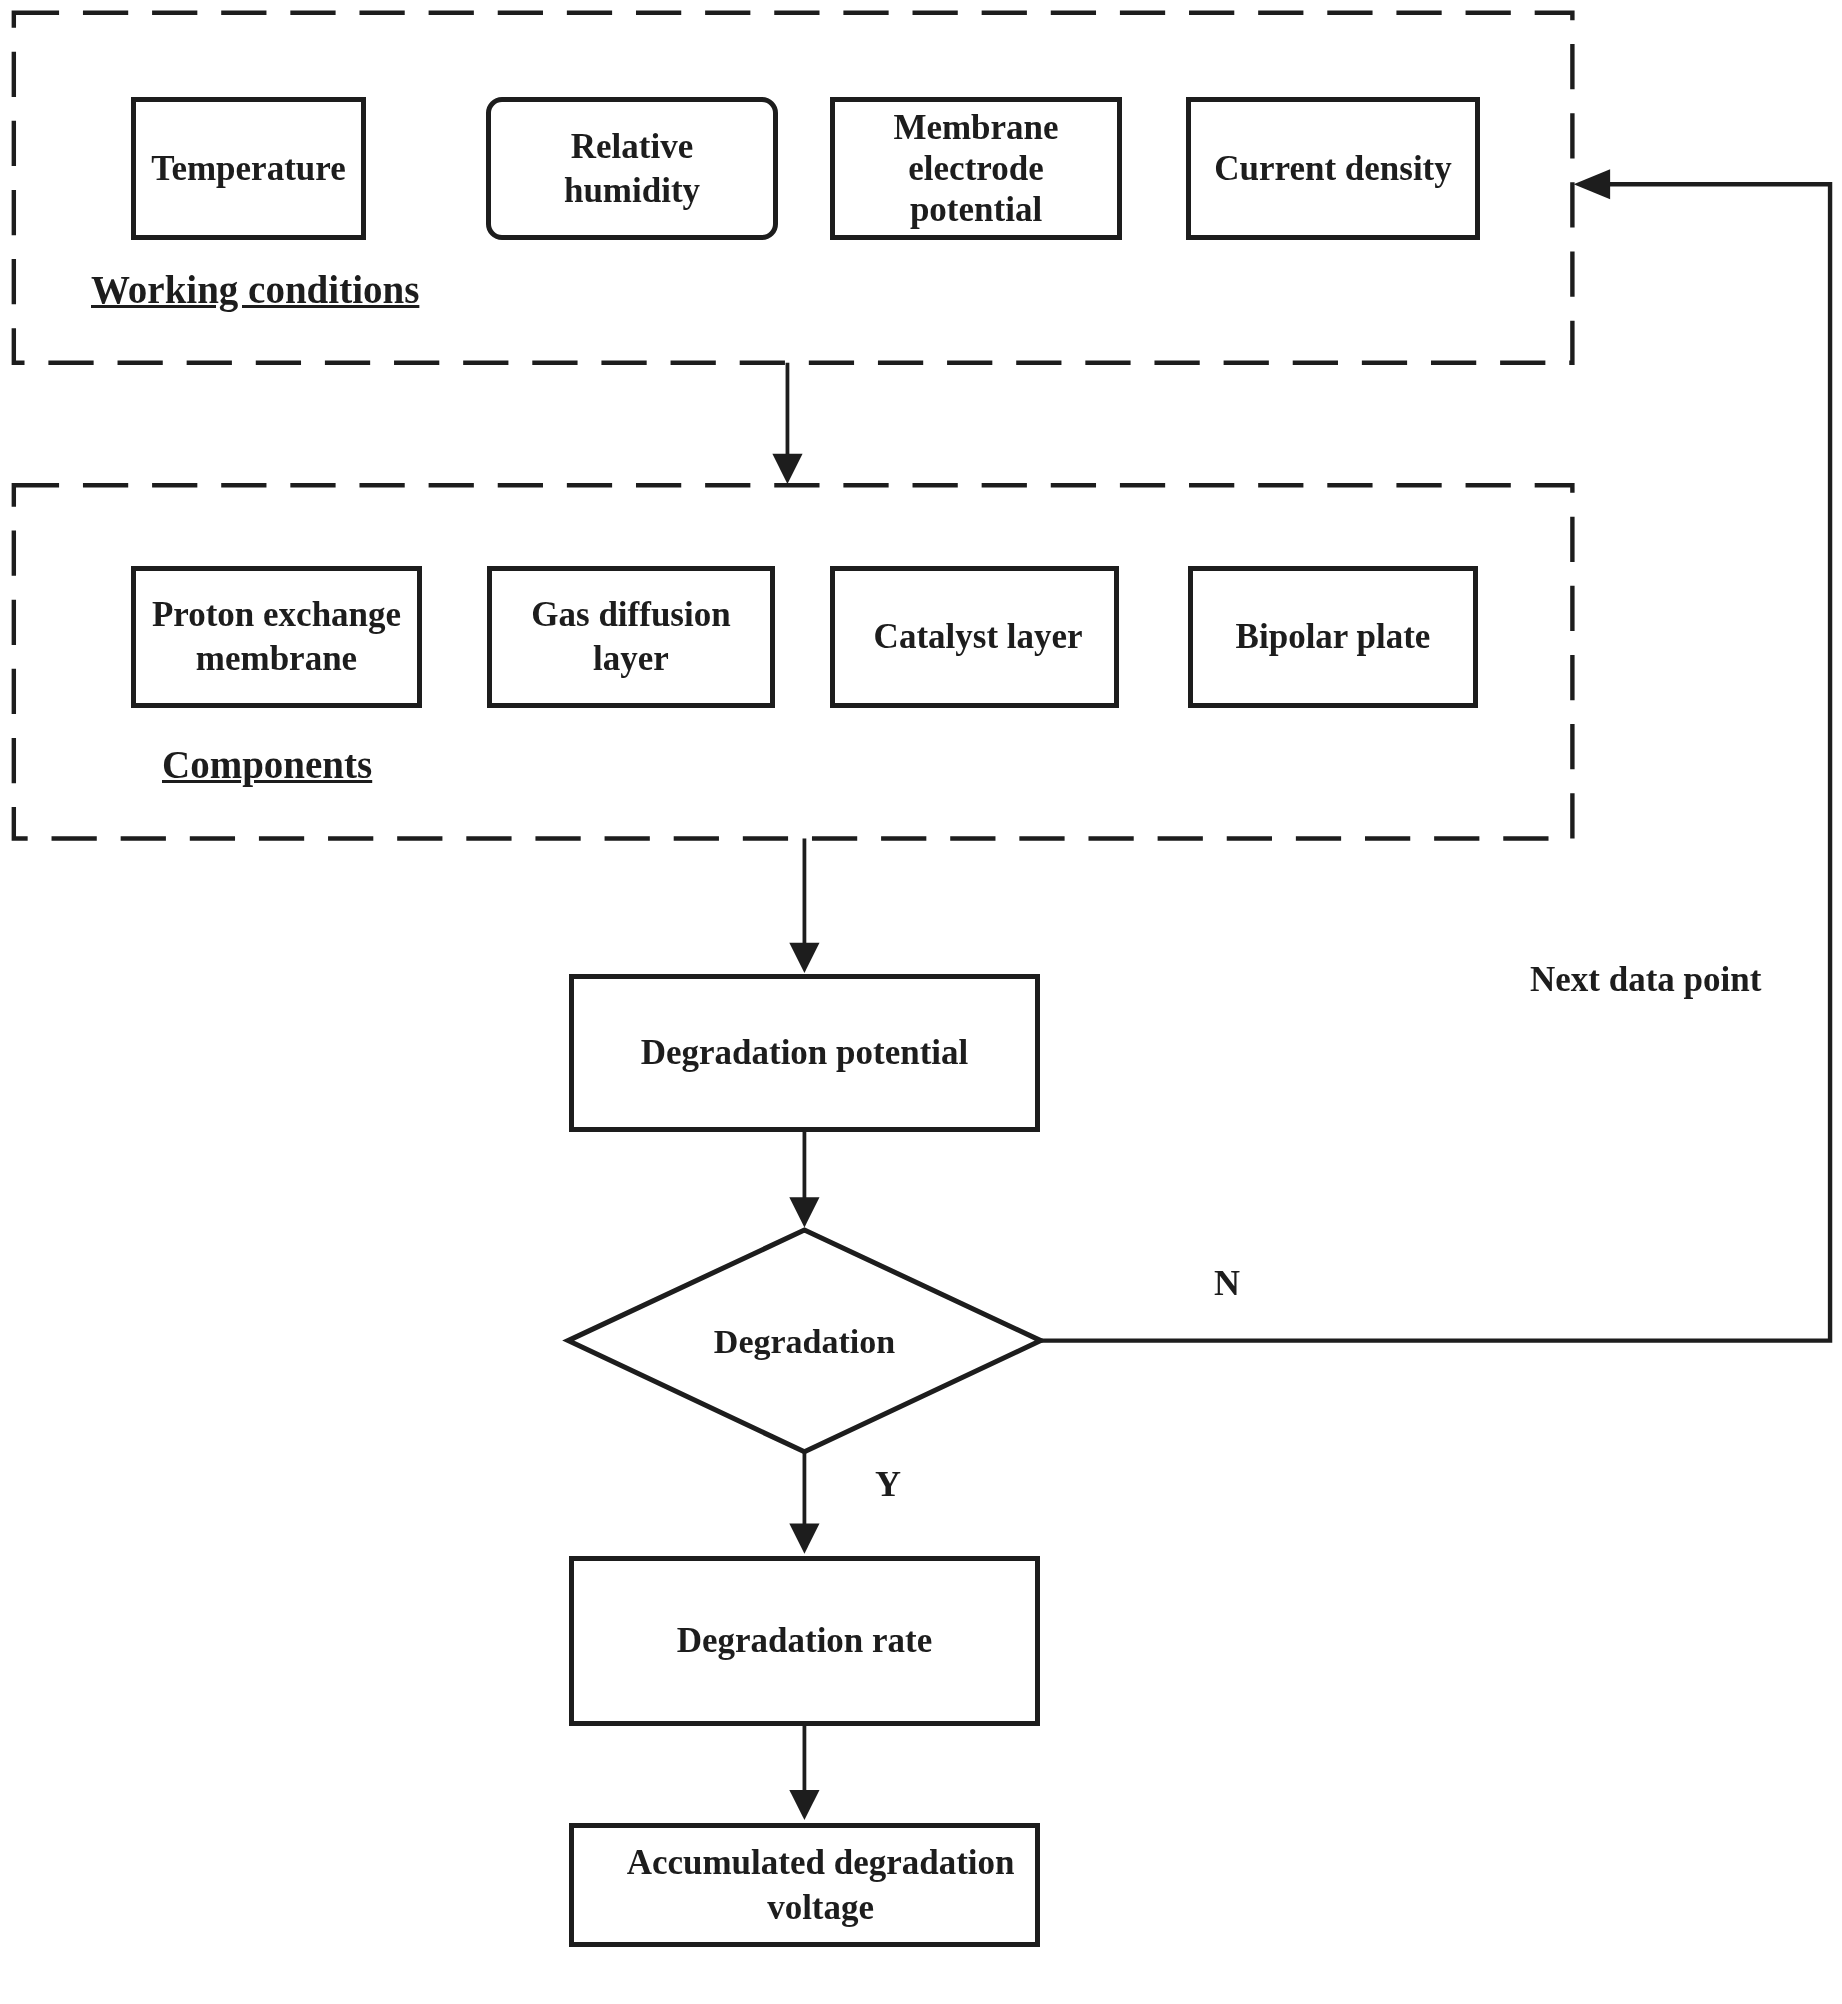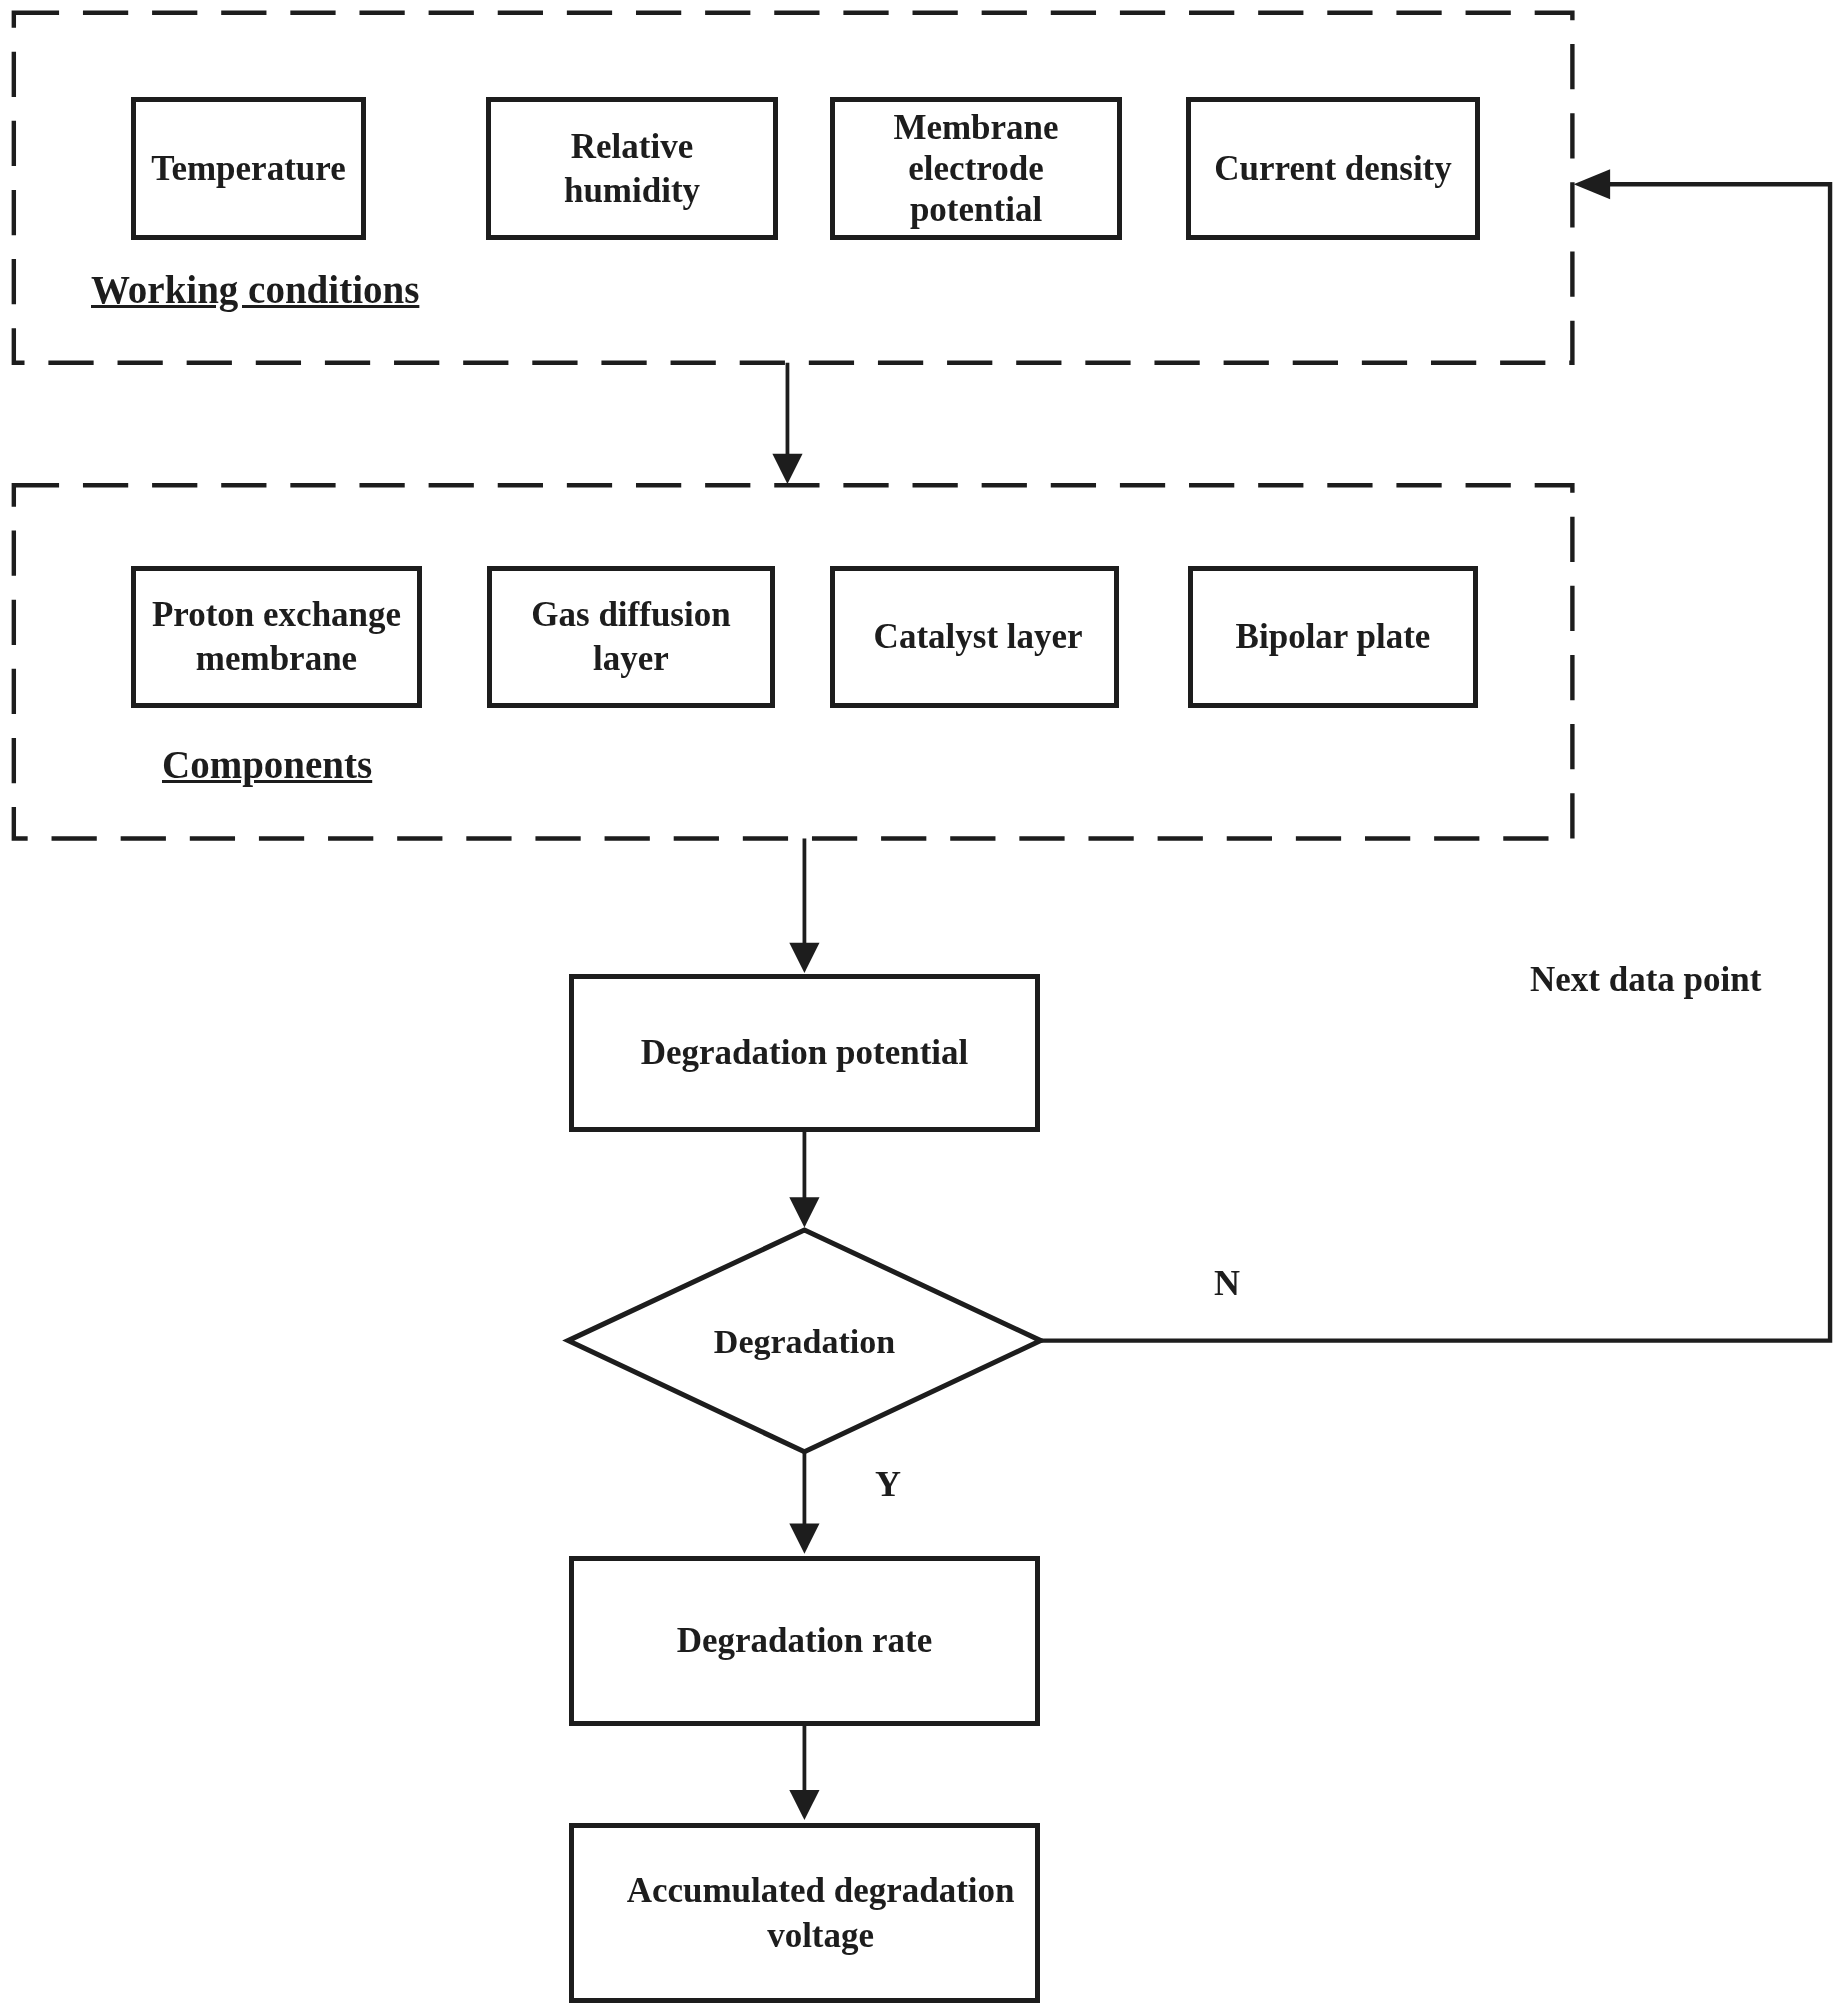--- a/index.html
+++ b/index.html
@@ -80,21 +80,21 @@
     <line x1="1280" y1="2746" x2="1280" y2="2856" stroke="#1d1d1d" stroke-width="6"></line>
     <polygon points="1280,2896 1256,2848 1304,2848" fill="#1d1d1d"></polygon>
 
     <polyline points="1656,2133 2912,2133 2912,293 2556,293" fill="none" stroke="#1d1d1d" stroke-width="7"></polyline>
     <polygon points="2504,293 2562,269 2562,317" fill="#1d1d1d"></polygon>
   </svg>
 
   <div class="node" style="left:131px;top:97px;width:235px;height:143px;">
     <span>Temperature</span>
   </div>
-  <div class="node" style="left:486px;top:97px;width:292px;height:143px;">
+  <div class="node" style="left:486px;top:97px;width:292px;height:143px;border-radius:16px;">
     <span>Relative humidity</span>
   </div>
   <div class="node" style="left:830px;top:97px;width:292px;height:143px;line-height:1.18;">
     <span>Membrane electrode potential</span>
   </div>
   <div class="node" style="left:1186px;top:97px;width:294px;height:143px;">
     <span>Current density</span>
   </div>
   <div class="group-label" style="left:91px;top:267px;">Working conditions</div>
 
@@ -115,21 +115,21 @@
   <div class="node" style="left:569px;top:974px;width:471px;height:158px;">
     <span>Degradation potential</span>
   </div>
 
   <div class="diamond-label" style="left:569px;top:1235px;width:471px;height:214px;">Degradation</div>
 
   <div class="node" style="left:569px;top:1556px;width:471px;height:170px;">
     <span>Degradation rate</span>
   </div>
 
-  <div class="node" style="left:569px;top:1823px;width:471px;height:180px;line-height:1.3;padding-left:41px;">
+  <div class="node" style="left:569px;top:1823px;width:471px;height:124px;line-height:1.3;padding-left:41px;">
     <span>Accumulated degradation voltage</span>
   </div>
 
   <div class="edge-label" style="left:1214px;top:1262px;">N</div>
   <div class="edge-label" style="left:875px;top:1463px;">Y</div>
   <div class="edge-label" style="left:1530px;top:960px;font-size:35px;">Next data point</div>
 
 </div>
 
 

